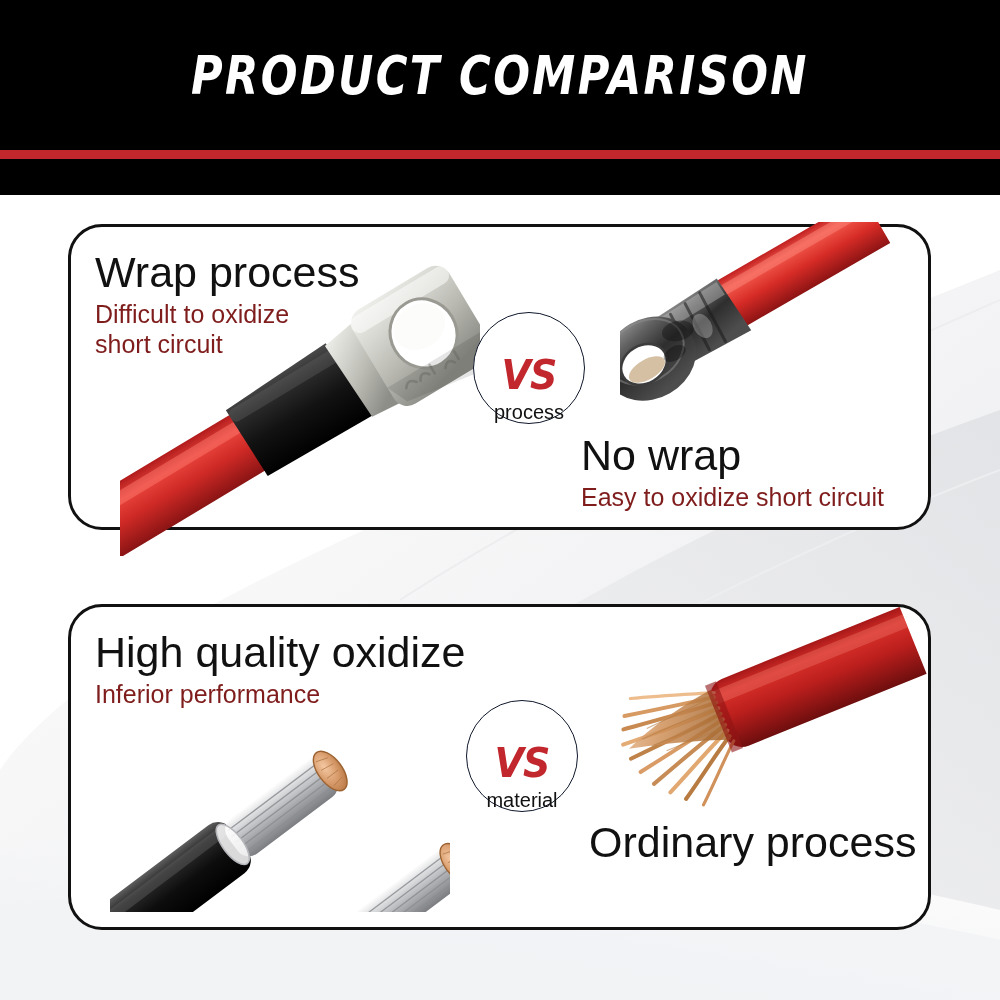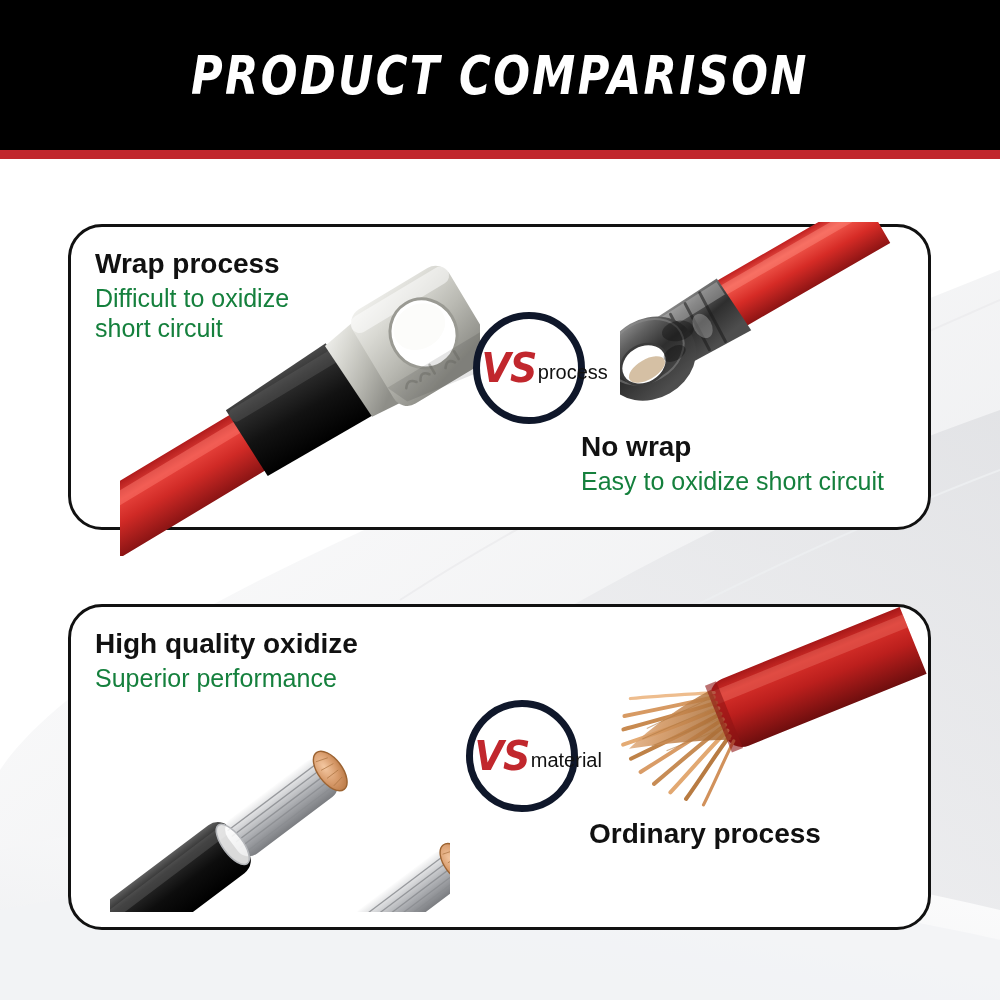--- a/index.html
+++ b/index.html
@@ -28,21 +28,21 @@
     height: 850px;
     z-index: 0;
     pointer-events: none;
   }
 
   
   .header {
     position: absolute;
     left: 0; top: 0;
     width: 1000px;
-    height: 150px;
+    height: 195px;
     background: #000000;
     z-index: 5;
   }
   .header-title {
     position: absolute;
     left: 0;
     top: 0;
     width: 1000px;
     height: 150px;
     display: flex;
@@ -76,53 +76,54 @@
     border-radius: 34px;
     z-index: 3;
     overflow: visible;
   }
   #panel-wrap  { left: 68px; top: 224px; width: 857px; height: 300px; }
   #panel-mat   { left: 68px; top: 604px; width: 857px; height: 320px; }
 
   
   .txt-block { position: absolute; z-index: 8; }
   .t-head {
-    font-size: 28px;
-    font-weight: 700;
+    font-size: 43px;
+    font-weight: 400;
     color: #111111;
     line-height: 1.08;
     white-space: nowrap;
   }
   .t-sub {
     font-size: 25px;
     font-weight: 400;
-    color: #15803d;
+    color: #7f1d1d;
     line-height: 1.18;
     white-space: nowrap;
     margin-top: 5px;
   }
   .t-right { text-align: left; }
 
   #wrap-left-text  { left: 24px;  top: 22px; }
   #wrap-right-text { left: 510px; top: 205px; }
   #mat-left-text   { left: 24px;  top: 22px; }
   #mat-right-text  { left: 518px; top: 212px; }
 
   
   .vs-badge {
     position: absolute;
     width: 112px;
     height: 112px;
     border-radius: 50%;
     background: #ffffff;
-    border: 7px solid #0f172a;
+    border: 1px solid #0f172a;
     z-index: 12;
     display: flex;
+    flex-direction: column;
     align-items: center;
-    justify-content: flex-start;
+    justify-content: flex-end;
     box-sizing: border-box;
   }
   .vs-word {
     color: #c1272d;
     font-family: "DejaVu Sans", sans-serif;
     font-weight: 700;
     font-style: italic;
     font-size: 40px;
     line-height: 0.95;
     letter-spacing: -1px;
@@ -288,21 +289,21 @@
       <ellipse cx="72" cy="58" rx="16" ry="10" fill="#151515" opacity="0.45" transform="rotate(18 72 58)"></ellipse>
       <ellipse cx="58" cy="76" rx="12" ry="7" fill="#0d0d0d" opacity="0.4"></ellipse>
       <ellipse cx="96" cy="66" rx="9" ry="13" fill="#e2e2e2" opacity="0.3"></ellipse>
     </g>
   </svg>
 
   <div class="panel" id="panel-mat">
 
     <div class="txt-block" id="mat-left-text">
       <div class="t-head">High quality oxidize</div>
-      <div class="t-sub">Superior performance</div>
+      <div class="t-sub">Inferior performance</div>
     </div>
 
     <div class="txt-block t-right" id="mat-right-text">
       <div class="t-head">Ordinary process</div>
     </div>
   </div>
 
   <svg class="art" id="art-cables-tinned" width="340" height="250" viewBox="0 0 340 250">
     <defs>
       <linearGradient id="blkJack" x1="0" y1="0" x2="0" y2="1">

